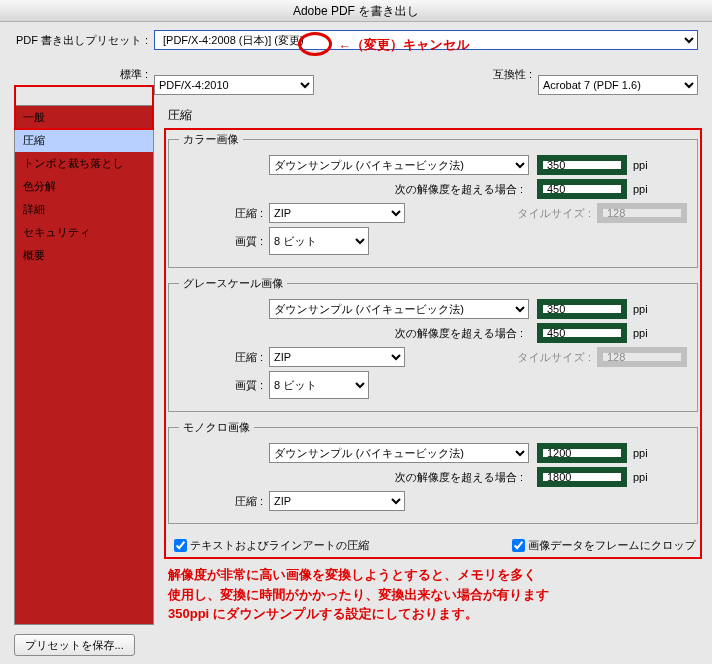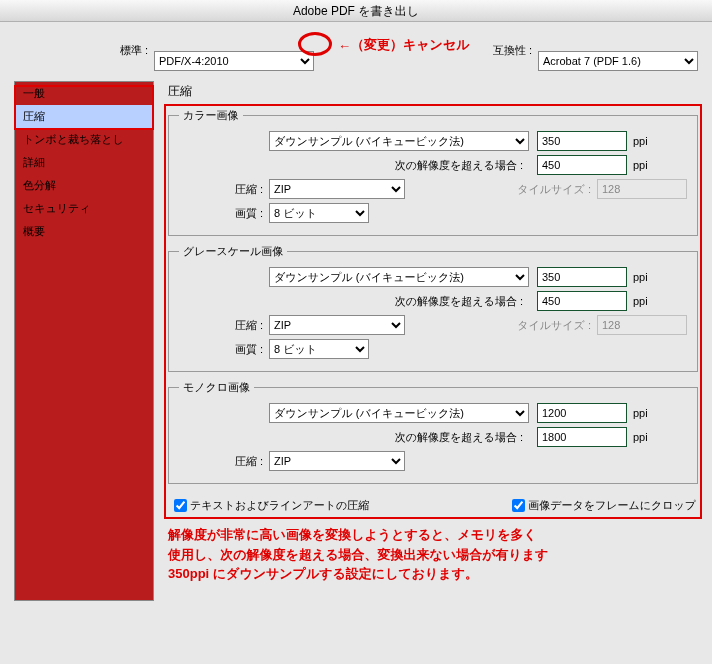--- a/index.html
+++ b/index.html
@@ -122,25 +122,25 @@
     font-size: 11px;
   }
   .ds-select {
     width: 260px;
     height: 20px;
     background: #fff;
     border: 1px solid #888;
     font-size: 11px;
   }
   .comp-select { width: 136px; height: 20px; background:#fff; border:1px solid #888; font-size:11px;}
-  .qual-select { width: 100px; height: 20px; background:#fff; border:1px solid #888; font-size:11px;}
+  .qual-select { width: 100px; height: 28px; background:#fff; border:1px solid #888; font-size:11px;}
   input.num {
     width: 90px;
     height: 20px;
-    border: 1px solid #14532d;
+    border: 6px solid #14532d;
     background: #fff;
     font-size: 11px;
     padding: 0 4px;
   }
   input.num.disabled { background: #e8e8e8; color:#888; border-color:#c0c0c0;}
   .unit { padding-left: 6px; font-size: 11px; }
   .checkbox-row {
     display: flex;
     align-items: center;
     justify-content: space-between;
@@ -181,20 +181,26 @@
   .chk { display:flex; align-items:center; }
   input[type=checkbox]{ width:13px; height:13px; }
 </style>
 </head>
 <body>
 
 <div class="window">
   <div class="titlebar">Adobe PDF を書き出し</div>
 
   <div class="top-controls">
+    <div class="control-row">
+      <label class="lead">PDF 書き出しプリセット :</label>
+      <select class="preset-select">
+        <option>[PDF/X-4:2008 (日本)] (変更)</option>
+      </select>
+    </div>
     <div class="control-row">
       <label class="lead">標準 :</label>
       <select class="std-select select-sm">
         <option>PDF/X-4:2010</option>
       </select>
       <div style="flex:1"></div>
       <label class="lbl-right">互換性 :</label>
       <select class="std-select select-sm">
         <option>Acrobat 7 (PDF 1.6)</option>
       </select>
@@ -202,22 +208,22 @@
   </div>
 
   <div class="circle" style="left:298px; top:32px; width:34px; height:24px;"></div>
   <div class="annotation" style="left:338px; top:36px;">←（変更）キャンセル</div>
 
   <div class="body-area">
     <div class="sidebar">
       <div class="sidebar-item">一般</div>
       <div class="sidebar-item selected">圧縮</div>
       <div class="sidebar-item">トンボと裁ち落とし</div>
+      <div class="sidebar-item">色分解</div>
       <div class="sidebar-item">詳細</div>
-      <div class="sidebar-item">色分解</div>
       <div class="sidebar-item">セキュリティ</div>
       <div class="sidebar-item">概要</div>
     </div>
 
     <div class="red-box" style="left:14px; top:85px; width:140px; height:45px;"></div>
 
     <div class="main-area">
       <div class="section-title">圧縮</div>
 
       <div style="position:relative;">
@@ -308,21 +314,22 @@
             <input type="checkbox" checked="" style="">
             <span>画像データをフレームにクロップ</span>
           </label>
         </div>
 
         <div class="red-box" style="left:-4px; top:-4px; right:-4px; bottom:-4px;"></div>
       </div>
 
       <div class="red-text" style="margin-top:10px;">
         <div>解像度が非常に高い画像を変換しようとすると、メモリを多く</div>
-        <div>使用し、次の解像度を超える場合、変換出来ない場合が有ります</div>
+        <div>使用し、変換に時間がかかったり、変換出来ない場合が有ります</div>
         <div>350ppi にダウンサンプルする設定にしております。</div>
       </div>
     </div>
   </div>
 
   <div class="footer">
+    <button class="btn">プリセットを保存...</button>
   </div>
 </div>
 
 </body></html>

